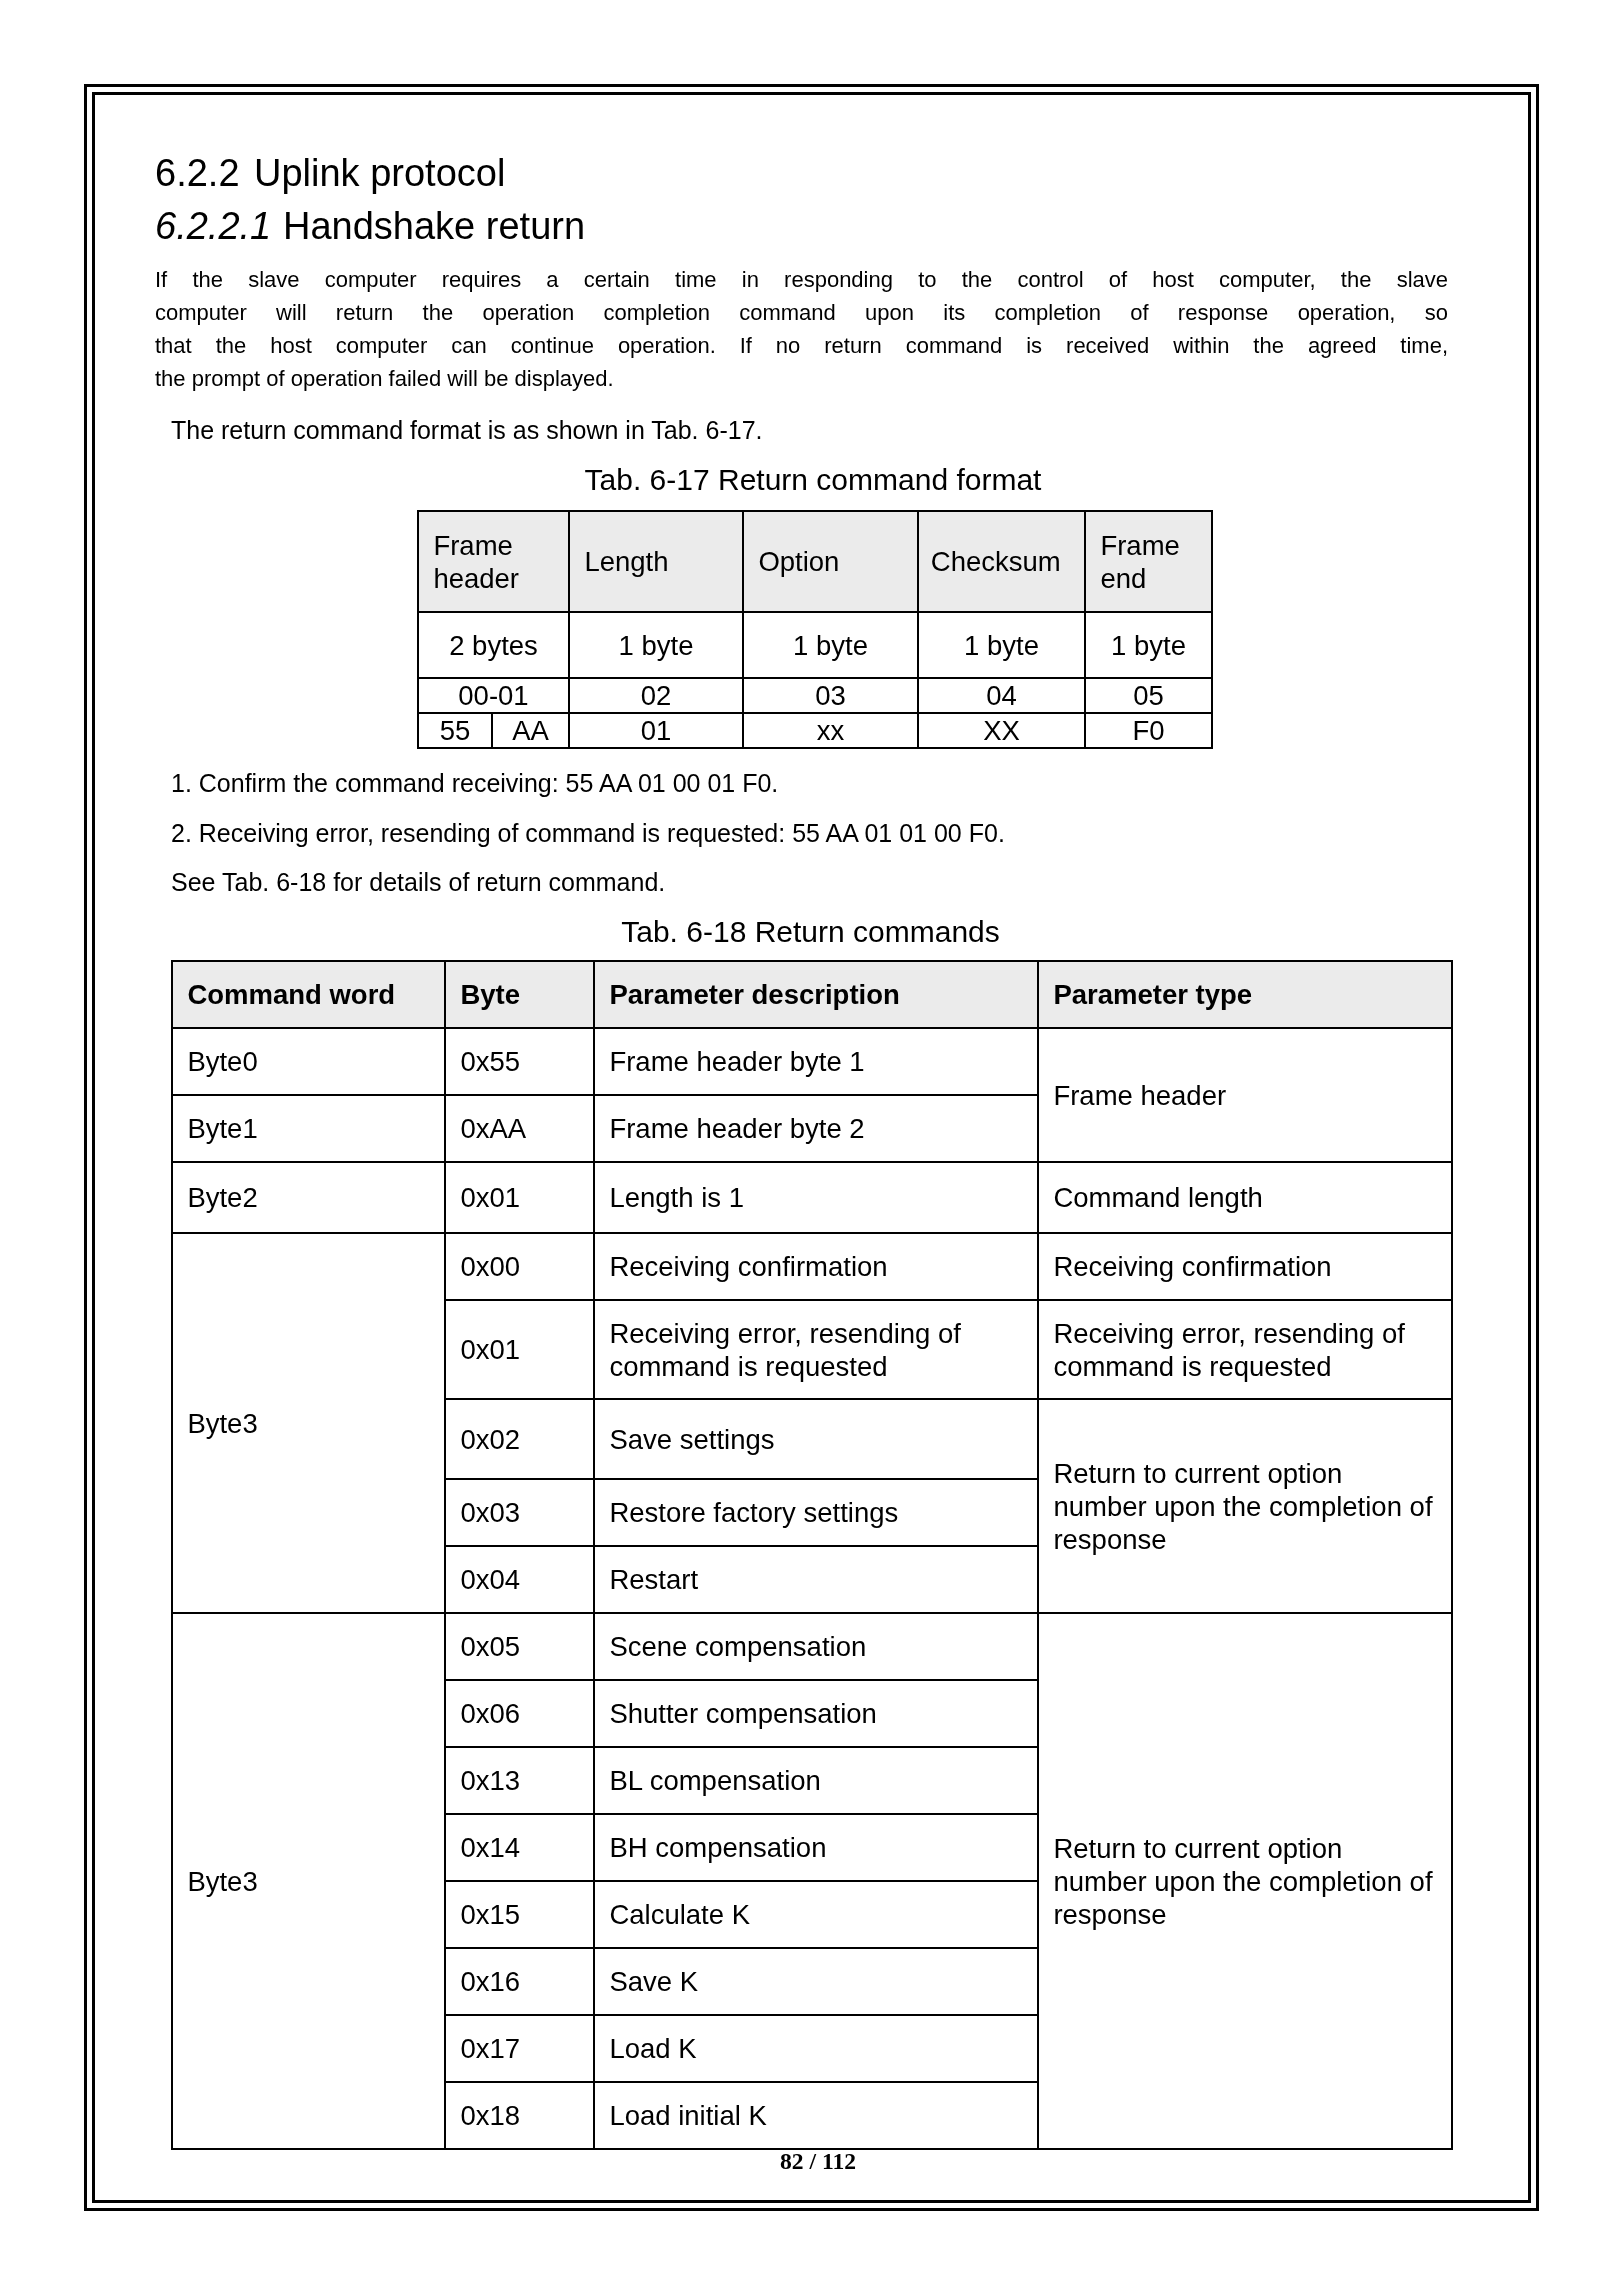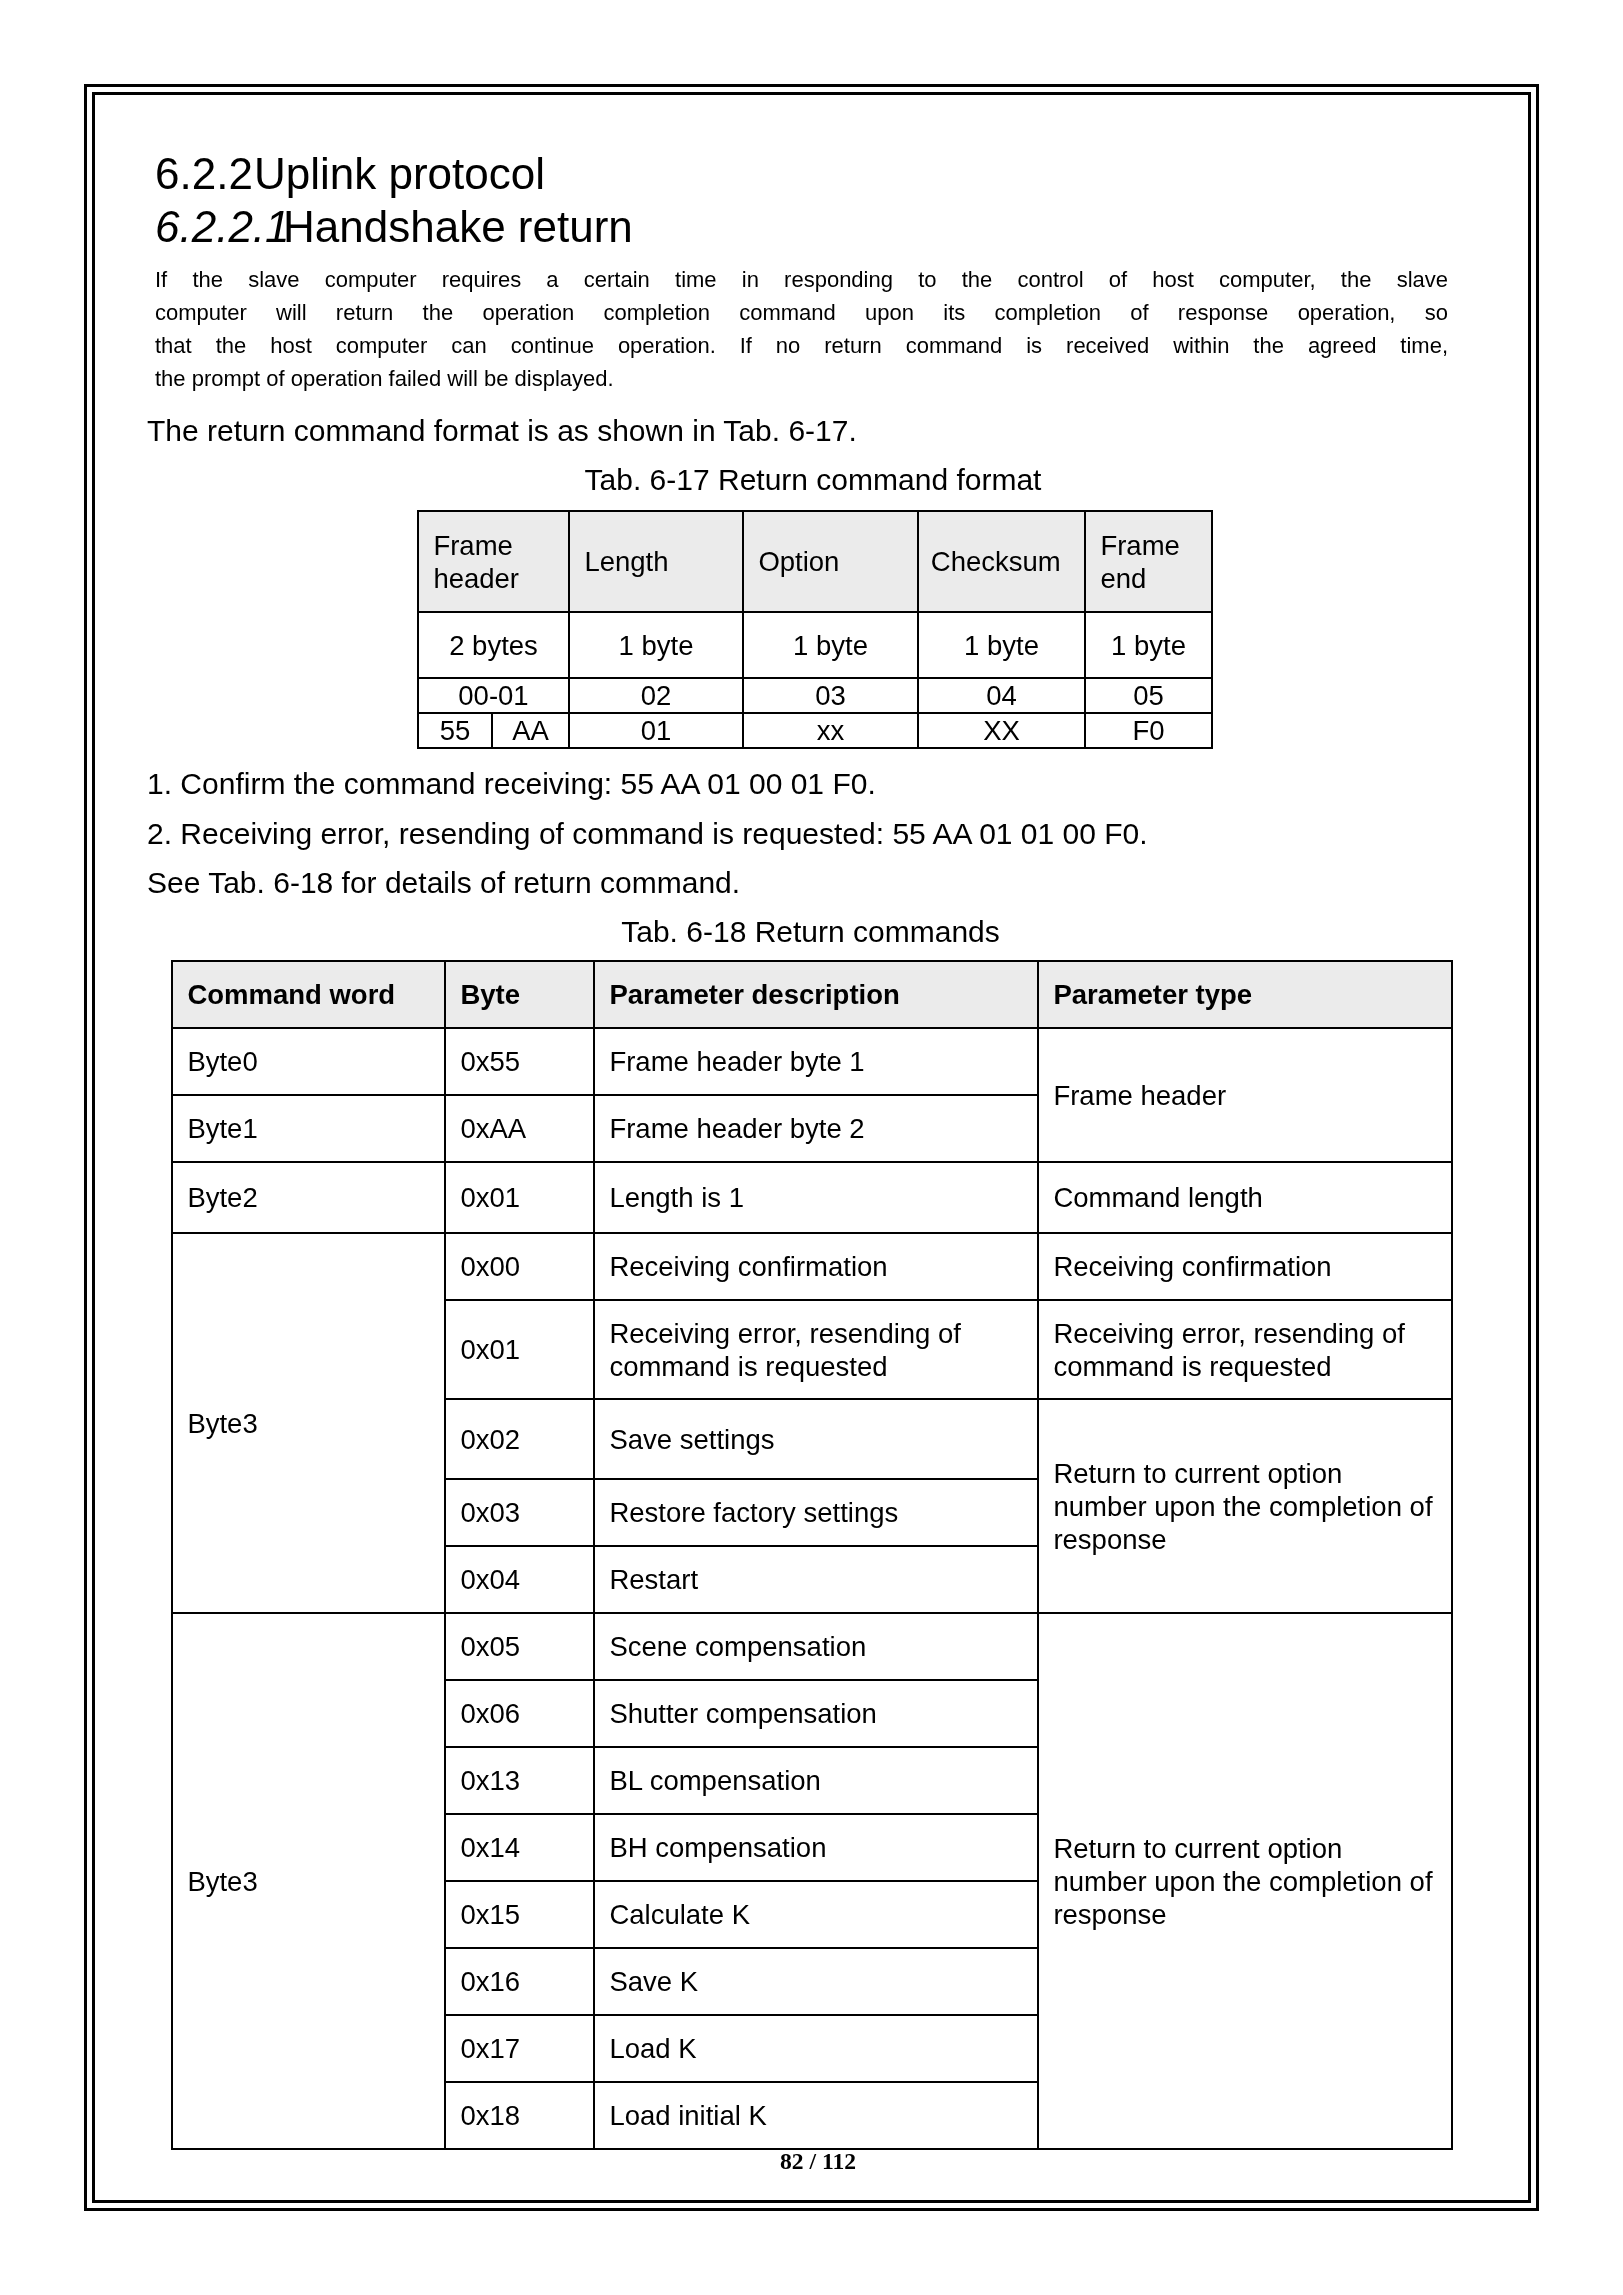--- a/index.html
+++ b/index.html
@@ -3,24 +3,24 @@
 <meta charset="utf-8">
 <style>
   html, body { margin: 0; padding: 0; background: #ffffff; }
   body { width: 1623px; height: 2295px; position: relative; overflow: hidden;
          font-family: "Liberation Sans", sans-serif; color: #000; }
   .frame-outer { position: absolute; left: 84px; top: 84px; width: 1455px; height: 2127px;
                  box-sizing: border-box; border: 3.9px solid #000; }
   .frame-inner { position: absolute; left: 92px; top: 92px; width: 1439px; height: 2111px;
                  box-sizing: border-box; border: 3.9px solid #000; }
   .abs { position: absolute; white-space: nowrap; }
-  .h { font-size: 44px; line-height: 33px; }
+  .h { font-size: 38px; line-height: 33px; }
   .para { position: absolute; left: 155px; width: 1293px; font-size: 22px; line-height: 33px;
           text-align: justify; text-align-last: left; }
-  .line { position: absolute; left: 147px; font-size: 30px; line-height: 33px; white-space: nowrap; }
+  .line { position: absolute; left: 171px; font-size: 25px; line-height: 33px; white-space: nowrap; }
   .caption { position: absolute; font-size: 30px; line-height: 33px; white-space: nowrap;
              text-align: center; }
   table { border-collapse: collapse; position: absolute; table-layout: fixed; }
   td, th { border: 2px solid #000; box-sizing: border-box; padding: 0 14.4px; font-size: 27.5px;
            line-height: 33px; font-weight: normal; vertical-align: middle; }
   .t1 td { text-align: center; padding: 0; }
   .t1 .hdr td { background: #ebebeb; text-align: left; padding-left: 14.4px; }
   .t2 th { background: #ebebeb; text-align: left; font-weight: bold; }
   .t2 td { text-align: left; }
   .footer { position: absolute; left: 720px; width: 196px; top: 2148px; text-align: center;

